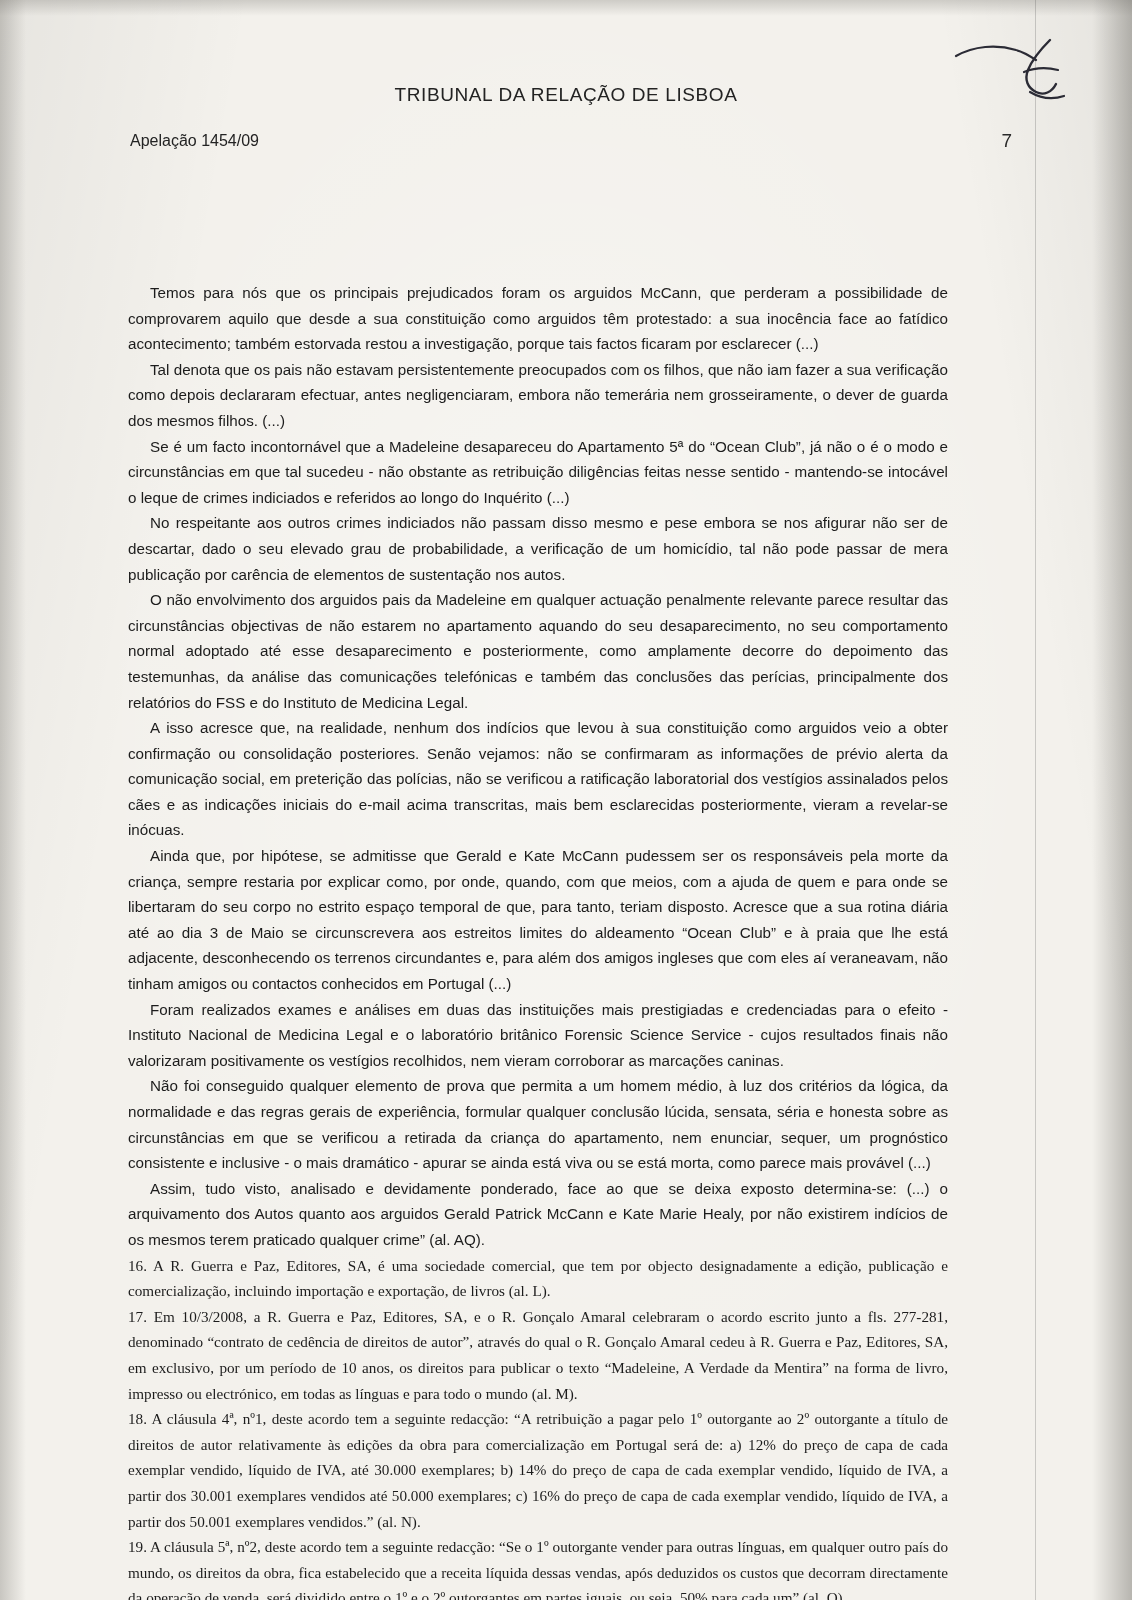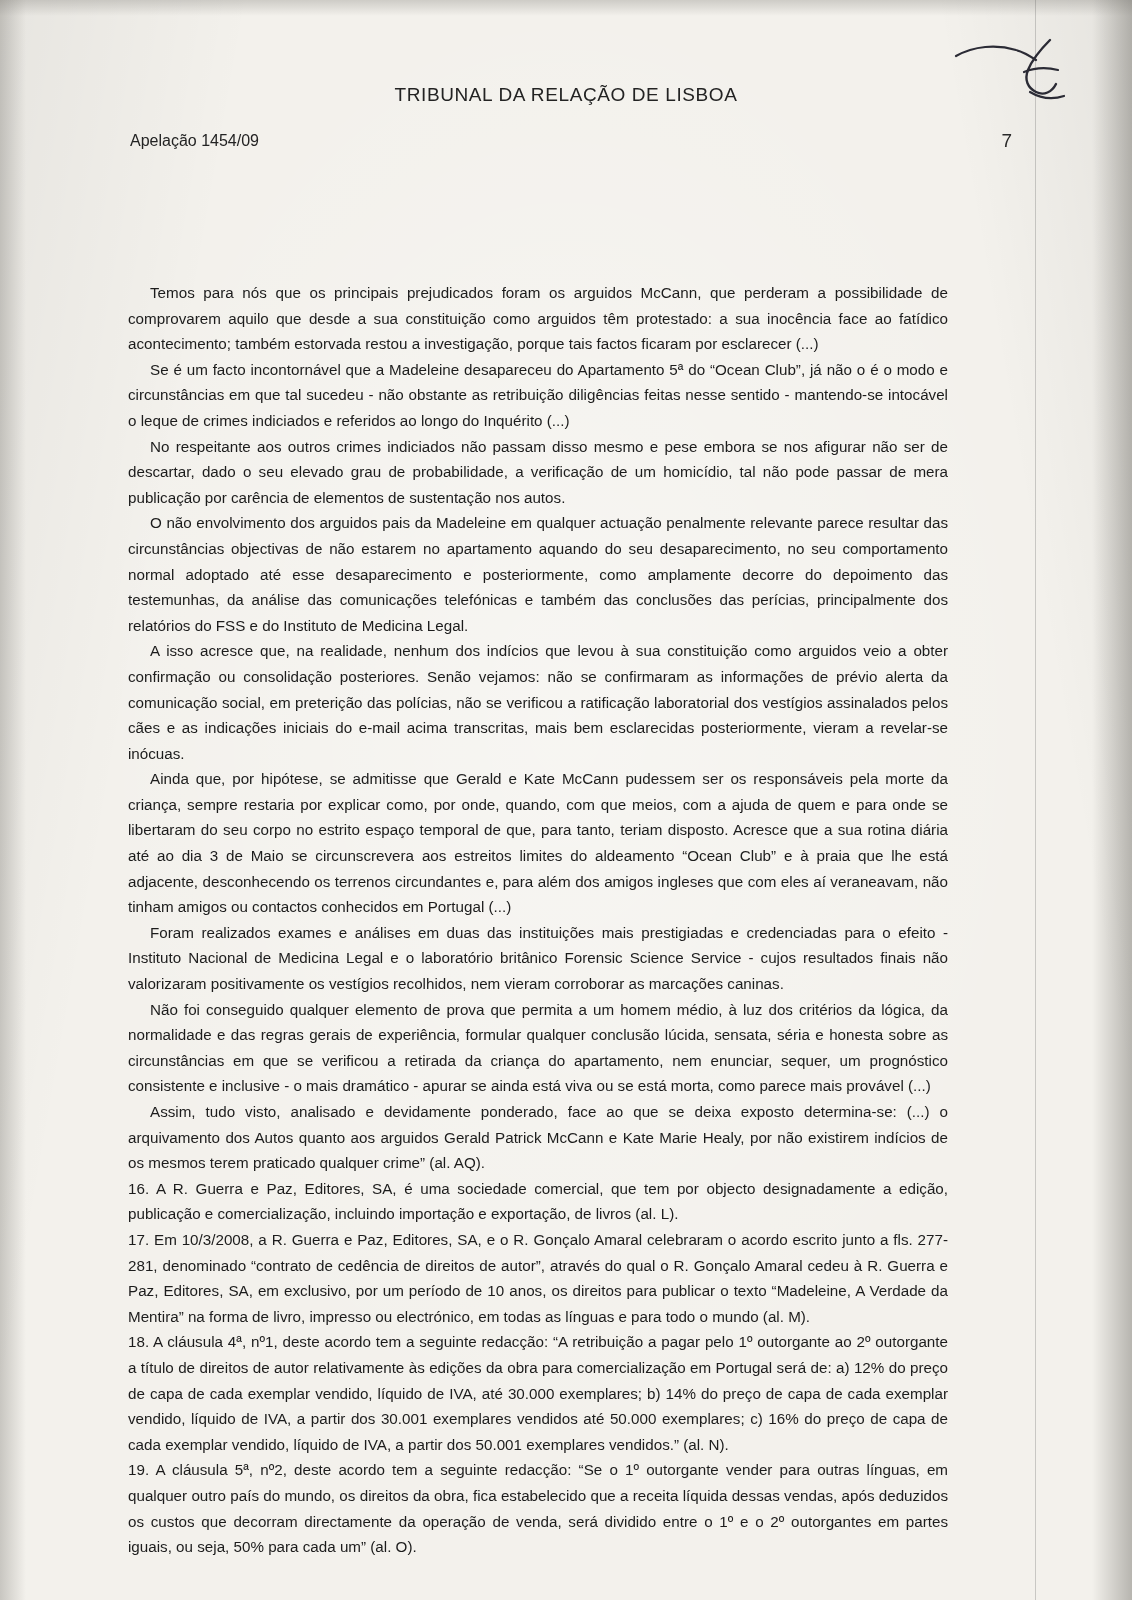--- a/index.html
+++ b/index.html
@@ -102,20 +102,21 @@
     line-height: 25.6px;
     text-align: justify;
     color: #1c1c1c;
   }
   .body p {
     margin: 0 0 0 0;
     text-indent: 22px;
   }
   .body p.num {
     text-indent: 0;
+    font-family: Liberation Serif, serif;
   }
 </style>
 </head>
 <body>
 
 <div class="page">
 
   <div class="edge-top"></div>
   <div class="edge-left"></div>
   <div class="edge-right"></div>
@@ -130,20 +131,21 @@
 
   <div class="doc-title">TRIBUNAL DA RELAÇÃO DE LISBOA</div>
 
   <div class="header-row">
     <div>Apelação 1454/09</div>
     <div class="page-number">7</div>
   </div>
 
   <div class="body">
     <p>Temos para nós que os principais prejudicados foram os arguidos McCann, que perderam a possibilidade de comprovarem aquilo que desde a sua constituição como arguidos têm protestado: a sua inocência face ao fatídico acontecimento; também estorvada restou a investigação, porque tais factos ficaram por esclarecer (...)</p>
+    <p>Tal denota que os pais não estavam persistentemente preocupados com os filhos, que não iam fazer a sua verificação como depois declararam efectuar, antes negligenciaram, embora não temerária nem grosseiramente, o dever de guarda dos mesmos filhos. (...)</p>
     <p>Se é um facto incontornável que a Madeleine desapareceu do Apartamento 5ª do “Ocean Club”, já não o é o modo e circunstâncias em que tal sucedeu - não obstante as retribuição diligências feitas nesse sentido - mantendo-se intocável o leque de crimes indiciados e referidos ao longo do Inquérito (...)</p>
     <p>No respeitante aos outros crimes indiciados não passam disso mesmo e pese embora se nos afigurar não ser de descartar, dado o seu elevado grau de probabilidade, a verificação de um homicídio, tal não pode passar de mera publicação por carência de elementos de sustentação nos autos.</p>
     <p>O não envolvimento dos arguidos pais da Madeleine em qualquer actuação penalmente relevante parece resultar das circunstâncias objectivas de não estarem no apartamento aquando do seu desaparecimento, no seu comportamento normal adoptado até esse desaparecimento e posteriormente, como amplamente decorre do depoimento das testemunhas, da análise das comunicações telefónicas e também das conclusões das perícias, principalmente dos relatórios do FSS e do Instituto de Medicina Legal.</p>
     <p>A isso acresce que, na realidade, nenhum dos indícios que levou à sua constituição como arguidos veio a obter confirmação ou consolidação posteriores. Senão vejamos: não se confirmaram as informações de prévio alerta da comunicação social, em preterição das polícias, não se verificou a ratificação laboratorial dos vestígios assinalados pelos cães e as indicações iniciais do e-mail acima transcritas, mais bem esclarecidas posteriormente, vieram a revelar-se inócuas.</p>
     <p>Ainda que, por hipótese, se admitisse que Gerald e Kate McCann pudessem ser os responsáveis pela morte da criança, sempre restaria por explicar como, por onde, quando, com que meios, com a ajuda de quem e para onde se libertaram do seu corpo no estrito espaço temporal de que, para tanto, teriam disposto. Acresce que a sua rotina diária até ao dia 3 de Maio se circunscrevera aos estreitos limites do aldeamento “Ocean Club” e à praia que lhe está adjacente, desconhecendo os terrenos circundantes e, para além dos amigos ingleses que com eles aí veraneavam, não tinham amigos ou contactos conhecidos em Portugal (...)</p>
     <p>Foram realizados exames e análises em duas das instituições mais prestigiadas e credenciadas para o efeito - Instituto Nacional de Medicina Legal e o laboratório britânico Forensic Science Service - cujos resultados finais não valorizaram positivamente os vestígios recolhidos, nem vieram corroborar as marcações caninas.</p>
     <p>Não foi conseguido qualquer elemento de prova que permita a um homem médio, à luz dos critérios da lógica, da normalidade e das regras gerais de experiência, formular qualquer conclusão lúcida, sensata, séria e honesta sobre as circunstâncias em que se verificou a retirada da criança do apartamento, nem enunciar, sequer, um prognóstico consistente e inclusive - o mais dramático - apurar se ainda está viva ou se está morta, como parece mais provável (...)</p>
     <p>Assim, tudo visto, analisado e devidamente ponderado, face ao que se deixa exposto determina-se: (...) o arquivamento dos Autos quanto aos arguidos Gerald Patrick McCann e Kate Marie Healy, por não existirem indícios de os mesmos terem praticado qualquer crime” (al. AQ).</p>
     <p class="num">16. A R. Guerra e Paz, Editores, SA, é uma sociedade comercial, que tem por objecto designadamente a edição, publicação e comercialização, incluindo importação e exportação, de livros (al. L).</p>
     <p class="num">17. Em 10/3/2008, a R. Guerra e Paz, Editores, SA, e o R. Gonçalo Amaral celebraram o acordo escrito junto a fls. 277-281, denominado “contrato de cedência de direitos de autor”, através do qual o R. Gonçalo Amaral cedeu à R. Guerra e Paz, Editores, SA, em exclusivo, por um período de 10 anos, os direitos para publicar o texto “Madeleine, A Verdade da Mentira” na forma de livro, impresso ou electrónico, em todas as línguas e para todo o mundo (al. M).</p>

